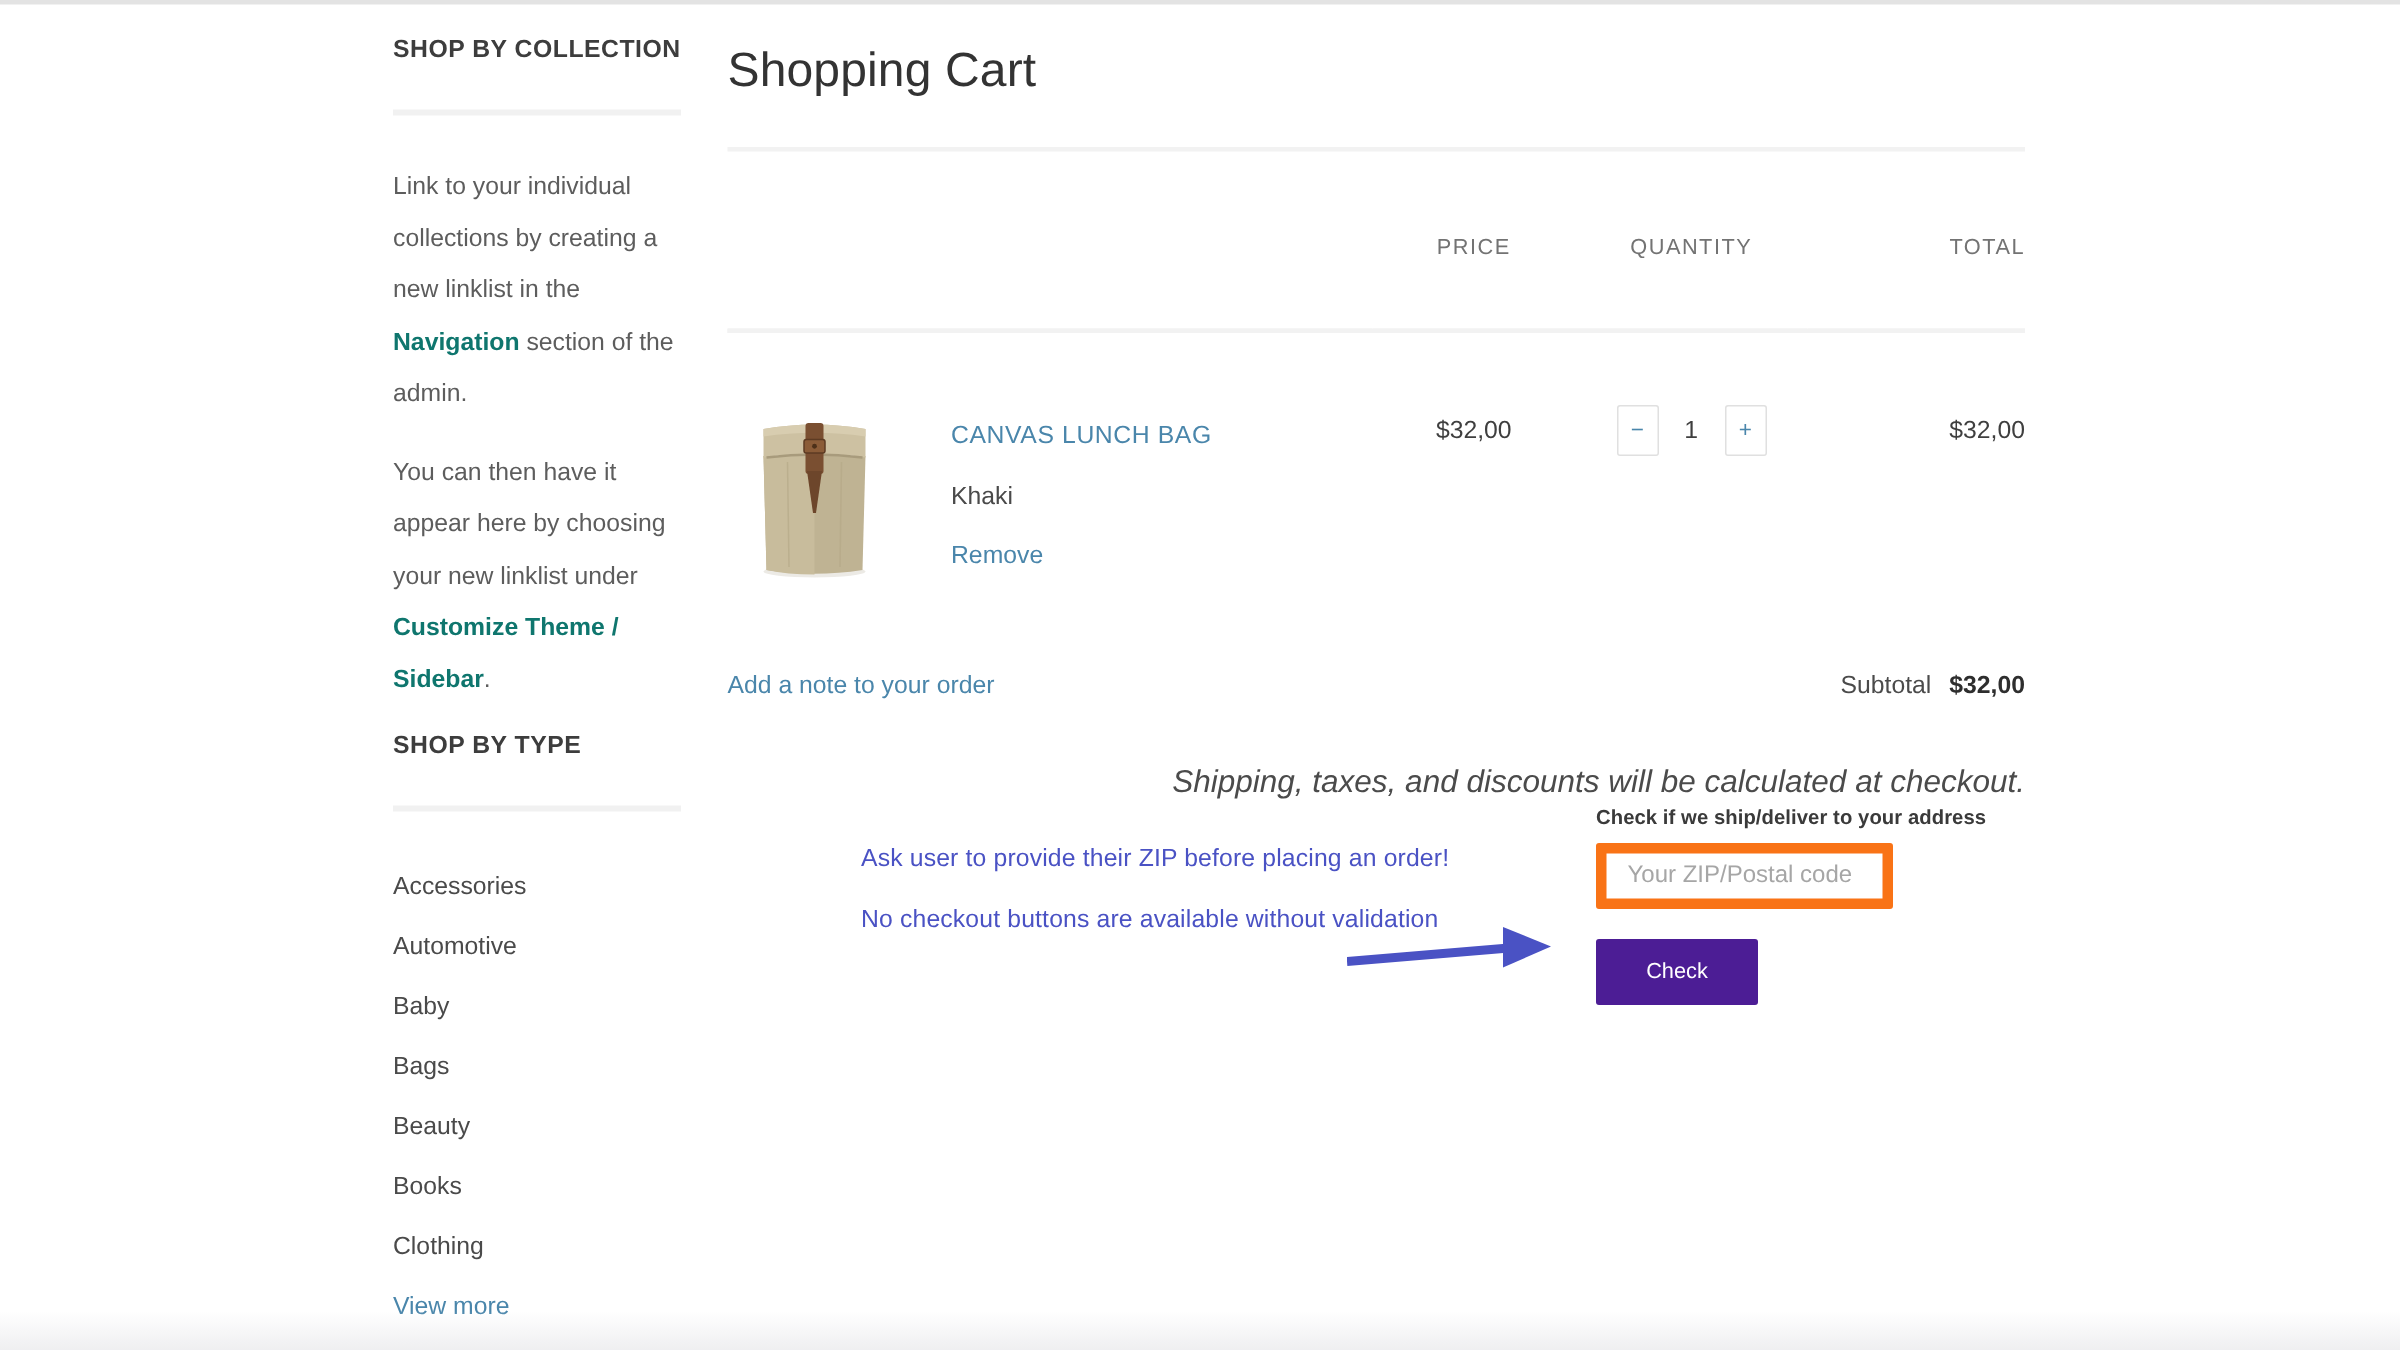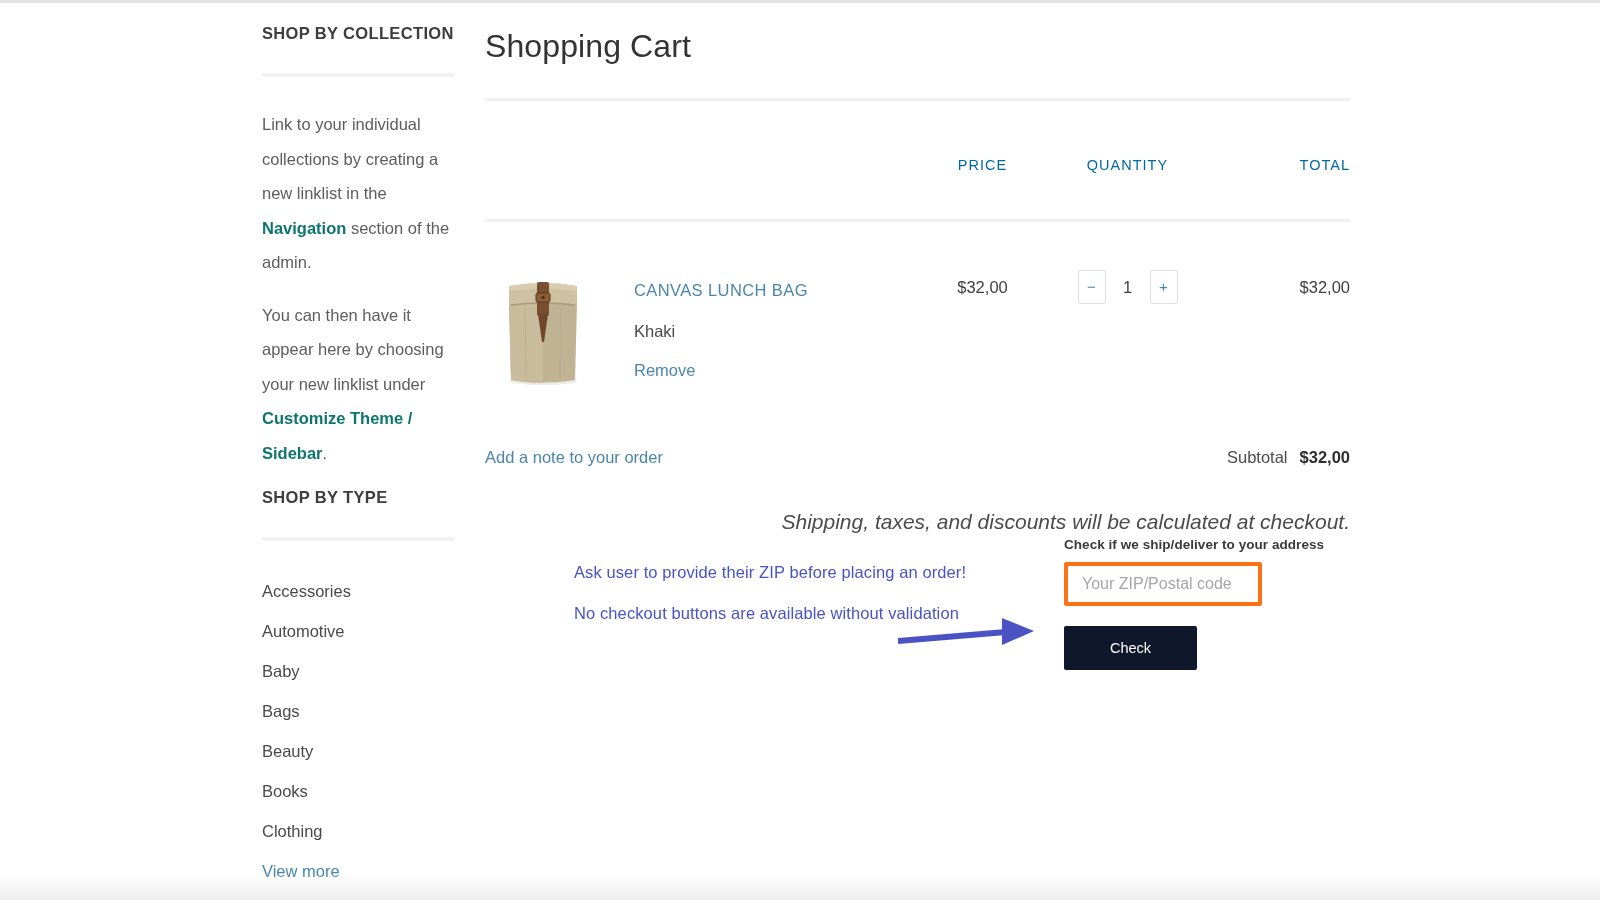--- a/index.html
+++ b/index.html
@@ -99,21 +99,21 @@
     margin-top: 33px;
   }
 
   
   .cart-table { width: 865px; border-collapse: collapse; }
 
   .cart-table th {
     font-size: 14.5px;
     font-weight: 400;
     letter-spacing: 1.0px;
-    color: #0369a1;
+    color: #737373;
     padding: 56px 0 46px 0;
     text-transform: uppercase;
   }
   .col-product { width: 430px; }
   .col-price   { width: 135px; text-align: center; }
   .col-qty     { width: 155px; text-align: center; }
   .col-total   { width: 145px; text-align: right; }
 
   .head-row th { border-bottom: 3px solid #f2f2f2; }
 
@@ -223,35 +223,35 @@
     font-size: 13.5px;
     color: #3a3a3a;
     font-weight: 700;
     letter-spacing: 0.05px;
     white-space: nowrap;
     margin-bottom: 10px;
   }
   .zip-input {
     width: 198px;
     height: 44px;
-    border: 4px solid #f97316;
+    border: 7px solid #f97316;
     background: #fff;
     padding: 0 14px;
     font-size: 16px;
     color: #3a3a3a;
     font-family: "Liberation Sans", sans-serif;
     border-radius: 2px;
     outline: none;
   }
   .zip-input::placeholder { color: #a6a6a6; }
   .zip-btn {
     margin-top: 20px;
-    width: 133px;
+    width: 108px;
     height: 44px;
-    background: #0f172a;
+    background: #4c1d95;
     border: none;
     color: #ffffff;
     font-size: 14.5px;
     font-family: "Liberation Sans", sans-serif;
     cursor: pointer;
     border-radius: 2px;
   }
 
   
   .annot {

